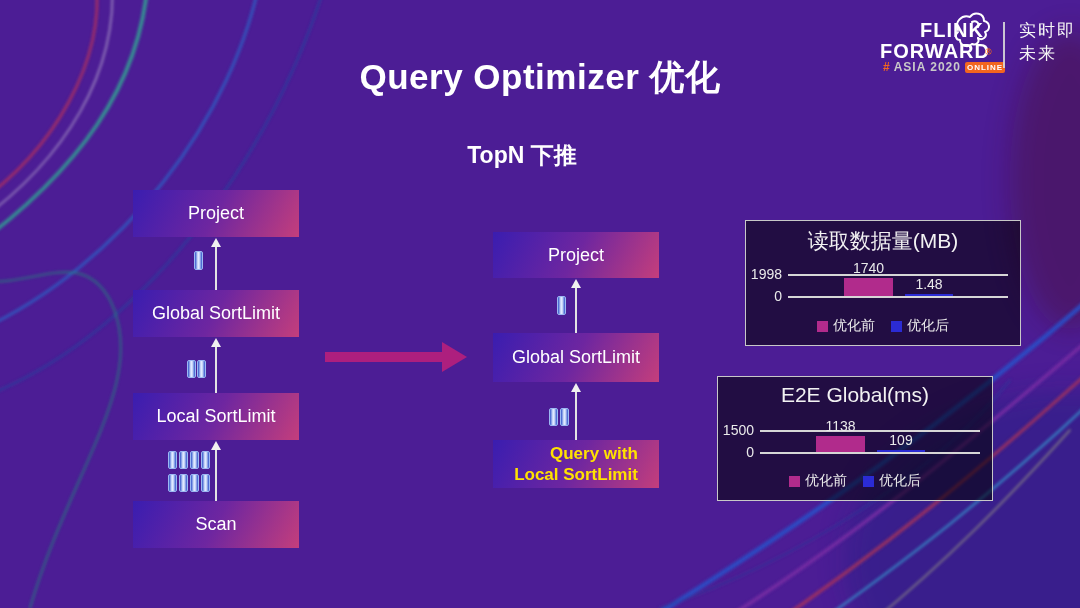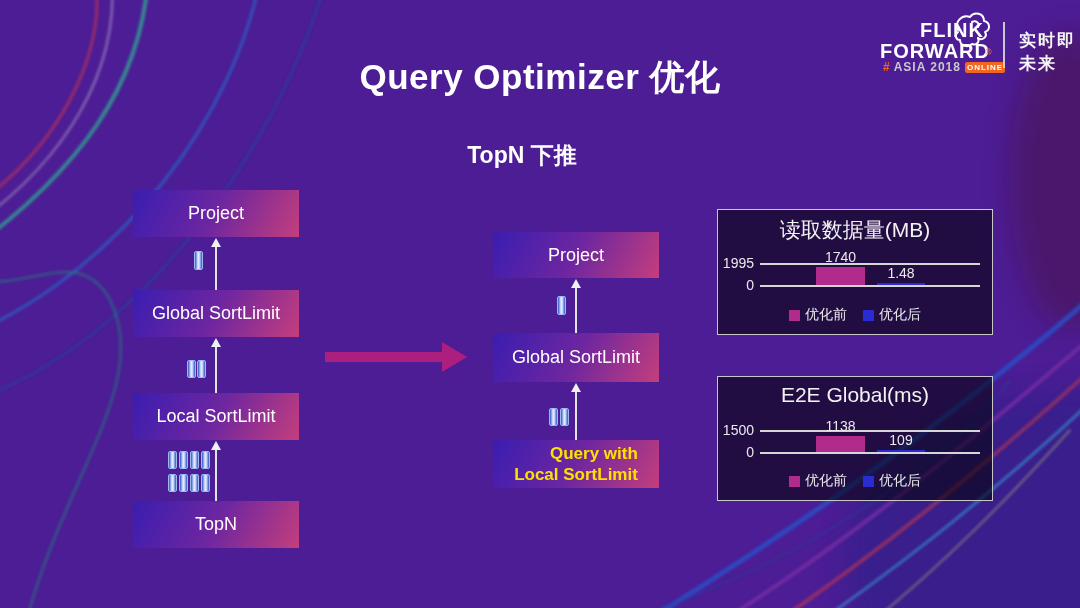--- a/index.html
+++ b/index.html
@@ -16,22 +16,22 @@
   .brand{position:absolute;left:880px;top:20px;width:104px;text-align:right;
          font-weight:800;font-size:20px;line-height:21px;letter-spacing:1px;color:#fff;}
   .squirrel{position:absolute;left:950px;top:8px;}
   .reg-mark{position:absolute;left:985px;top:47px;font-size:9px;color:var(--accent,#f2661f);font-weight:700;}
   .event-line{position:absolute;left:883px;top:60px;display:flex;align-items:center;gap:4px;font-size:12px;}
   .event-hash{color:var(--accent,#f2661f);font-weight:800;}
   .event-name{color:#c9c9c9;letter-spacing:1px;font-weight:600;}
   .online-badge{background:var(--accent,#f2661f);color:#fff;font-size:8px;font-weight:700;
                 padding:1px 2px;border-radius:2px;letter-spacing:1px;}
   .logo-divider{position:absolute;left:1003px;top:22px;width:2px;height:46px;background:#d8d8d8;opacity:.9;}
-  .tagline{position:absolute;left:1019px;top:19px;font-size:17px;font-weight:700;
-           line-height:23px;letter-spacing:2px;color:#f5f5f5;margin-top:10px;}
+  .tagline{position:absolute;left:1019px;top:19px;font-size:17px;font-weight:400;
+           line-height:23px;letter-spacing:2px;color:#f5f5f5;}
 
   
   .title{position:absolute;left:0;top:54px;width:1080px;text-align:center;
          font-size:35px;font-weight:600;letter-spacing:.5px;color:#fff;}
   .subtitle{position:absolute;left:0;top:140px;width:1044px;text-align:center;
             font-size:23px;font-weight:700;color:#fff;}
 
   
   .node{
     position:absolute;width:166px;display:flex;align-items:center;justify-content:center;
@@ -115,21 +115,21 @@
   <svg class="layer squirrel" width="42" height="44" viewBox="0 0 42 44">
     <g fill="none" stroke="#fff" stroke-width="2" stroke-linecap="round" stroke-linejoin="round">
       <path d="M8,22 C4,14 12,6 20,9 C24,3 34,5 34,13 C40,14 41,22 35,24 C38,29 32,33 28,30"></path>
       <path d="M28,30 C30,34 26,38 22,36 C18,40 10,38 10,32 C6,32 4,27 8,24"></path>
       <path d="M22,14 C26,12 30,15 28,19"></path>
     </g>
   </svg>
   <div class="layer reg-mark">®</div>
   <div class="layer event-line">
     <span class="event-hash">#</span>
-    <span class="event-name">ASIA 2018</span>
+    <span class="event-name">ASIA 2020</span>
     <span class="online-badge">ONLINE</span>
   </div>
   <div class="layer logo-divider"></div>
   <div class="layer tagline">
     <div>实时即</div>
     <div>未来</div>
   </div>
 
   <div class="layer subtitle">TopN 下推</div>
   <div class="layer title">Query Optimizer 优化</div>
@@ -137,21 +137,21 @@
   <div class="layer node" style="left:133px;top:190px;height:47px;">
     <span>Project</span>
   </div>
   <div class="layer node" style="left:133px;top:290px;height:47px;">
     <span>Global SortLimit</span>
   </div>
   <div class="layer node" style="left:133px;top:393px;height:47px;">
     <span>Local SortLimit</span>
   </div>
   <div class="layer node" style="left:133px;top:501px;height:47px;">
-    <span>TopN</span>
+    <span>Scan</span>
   </div>
 
   <div class="layer up-arrow" style="left:210px;top:238px;height:52px;"></div>
   <div class="layer up-arrow" style="left:210px;top:338px;height:55px;"></div>
   <div class="layer up-arrow" style="left:210px;top:441px;height:60px;"></div>
 
   <div class="layer vbar tall" style="left:194px;top:251px;"></div>
   <div class="layer vbar" style="left:187px;top:360px;"></div>
   <div class="layer vbar" style="left:197px;top:360px;"></div>
   <div class="layer vbar" style="left:168px;top:451px;"></div>
@@ -181,23 +181,23 @@
     </span>
   </div>
 
   <div class="layer up-arrow" style="left:570px;top:279px;height:54px;"></div>
   <div class="layer up-arrow" style="left:570px;top:383px;height:57px;"></div>
 
   <div class="layer vbar tall" style="left:557px;top:296px;"></div>
   <div class="layer vbar" style="left:549px;top:408px;"></div>
   <div class="layer vbar" style="left:560px;top:408px;"></div>
 
-  <div class="chart-card layer" style="top:209px;height:124px;">
+  <div class="chart-card layer" style="top:220px;height:124px;margin-left:28px;">
     <div class="chart-title">读取数据量(MB)</div>
-    <div class="ytick top">1995</div>
+    <div class="ytick top">1998</div>
     <div class="ytick zero">0</div>
     <div class="gridline top"></div>
     <div class="gridline zero"></div>
     <div class="plot">
       <div class="bar-slot s0">
         <div class="bar-value">1740</div>
         <div class="bar" style="height: 18px; background: rgb(177, 43, 140);"></div>
       </div>
       <div class="bar-slot s1">
         <div class="bar-value">1.48</div>

